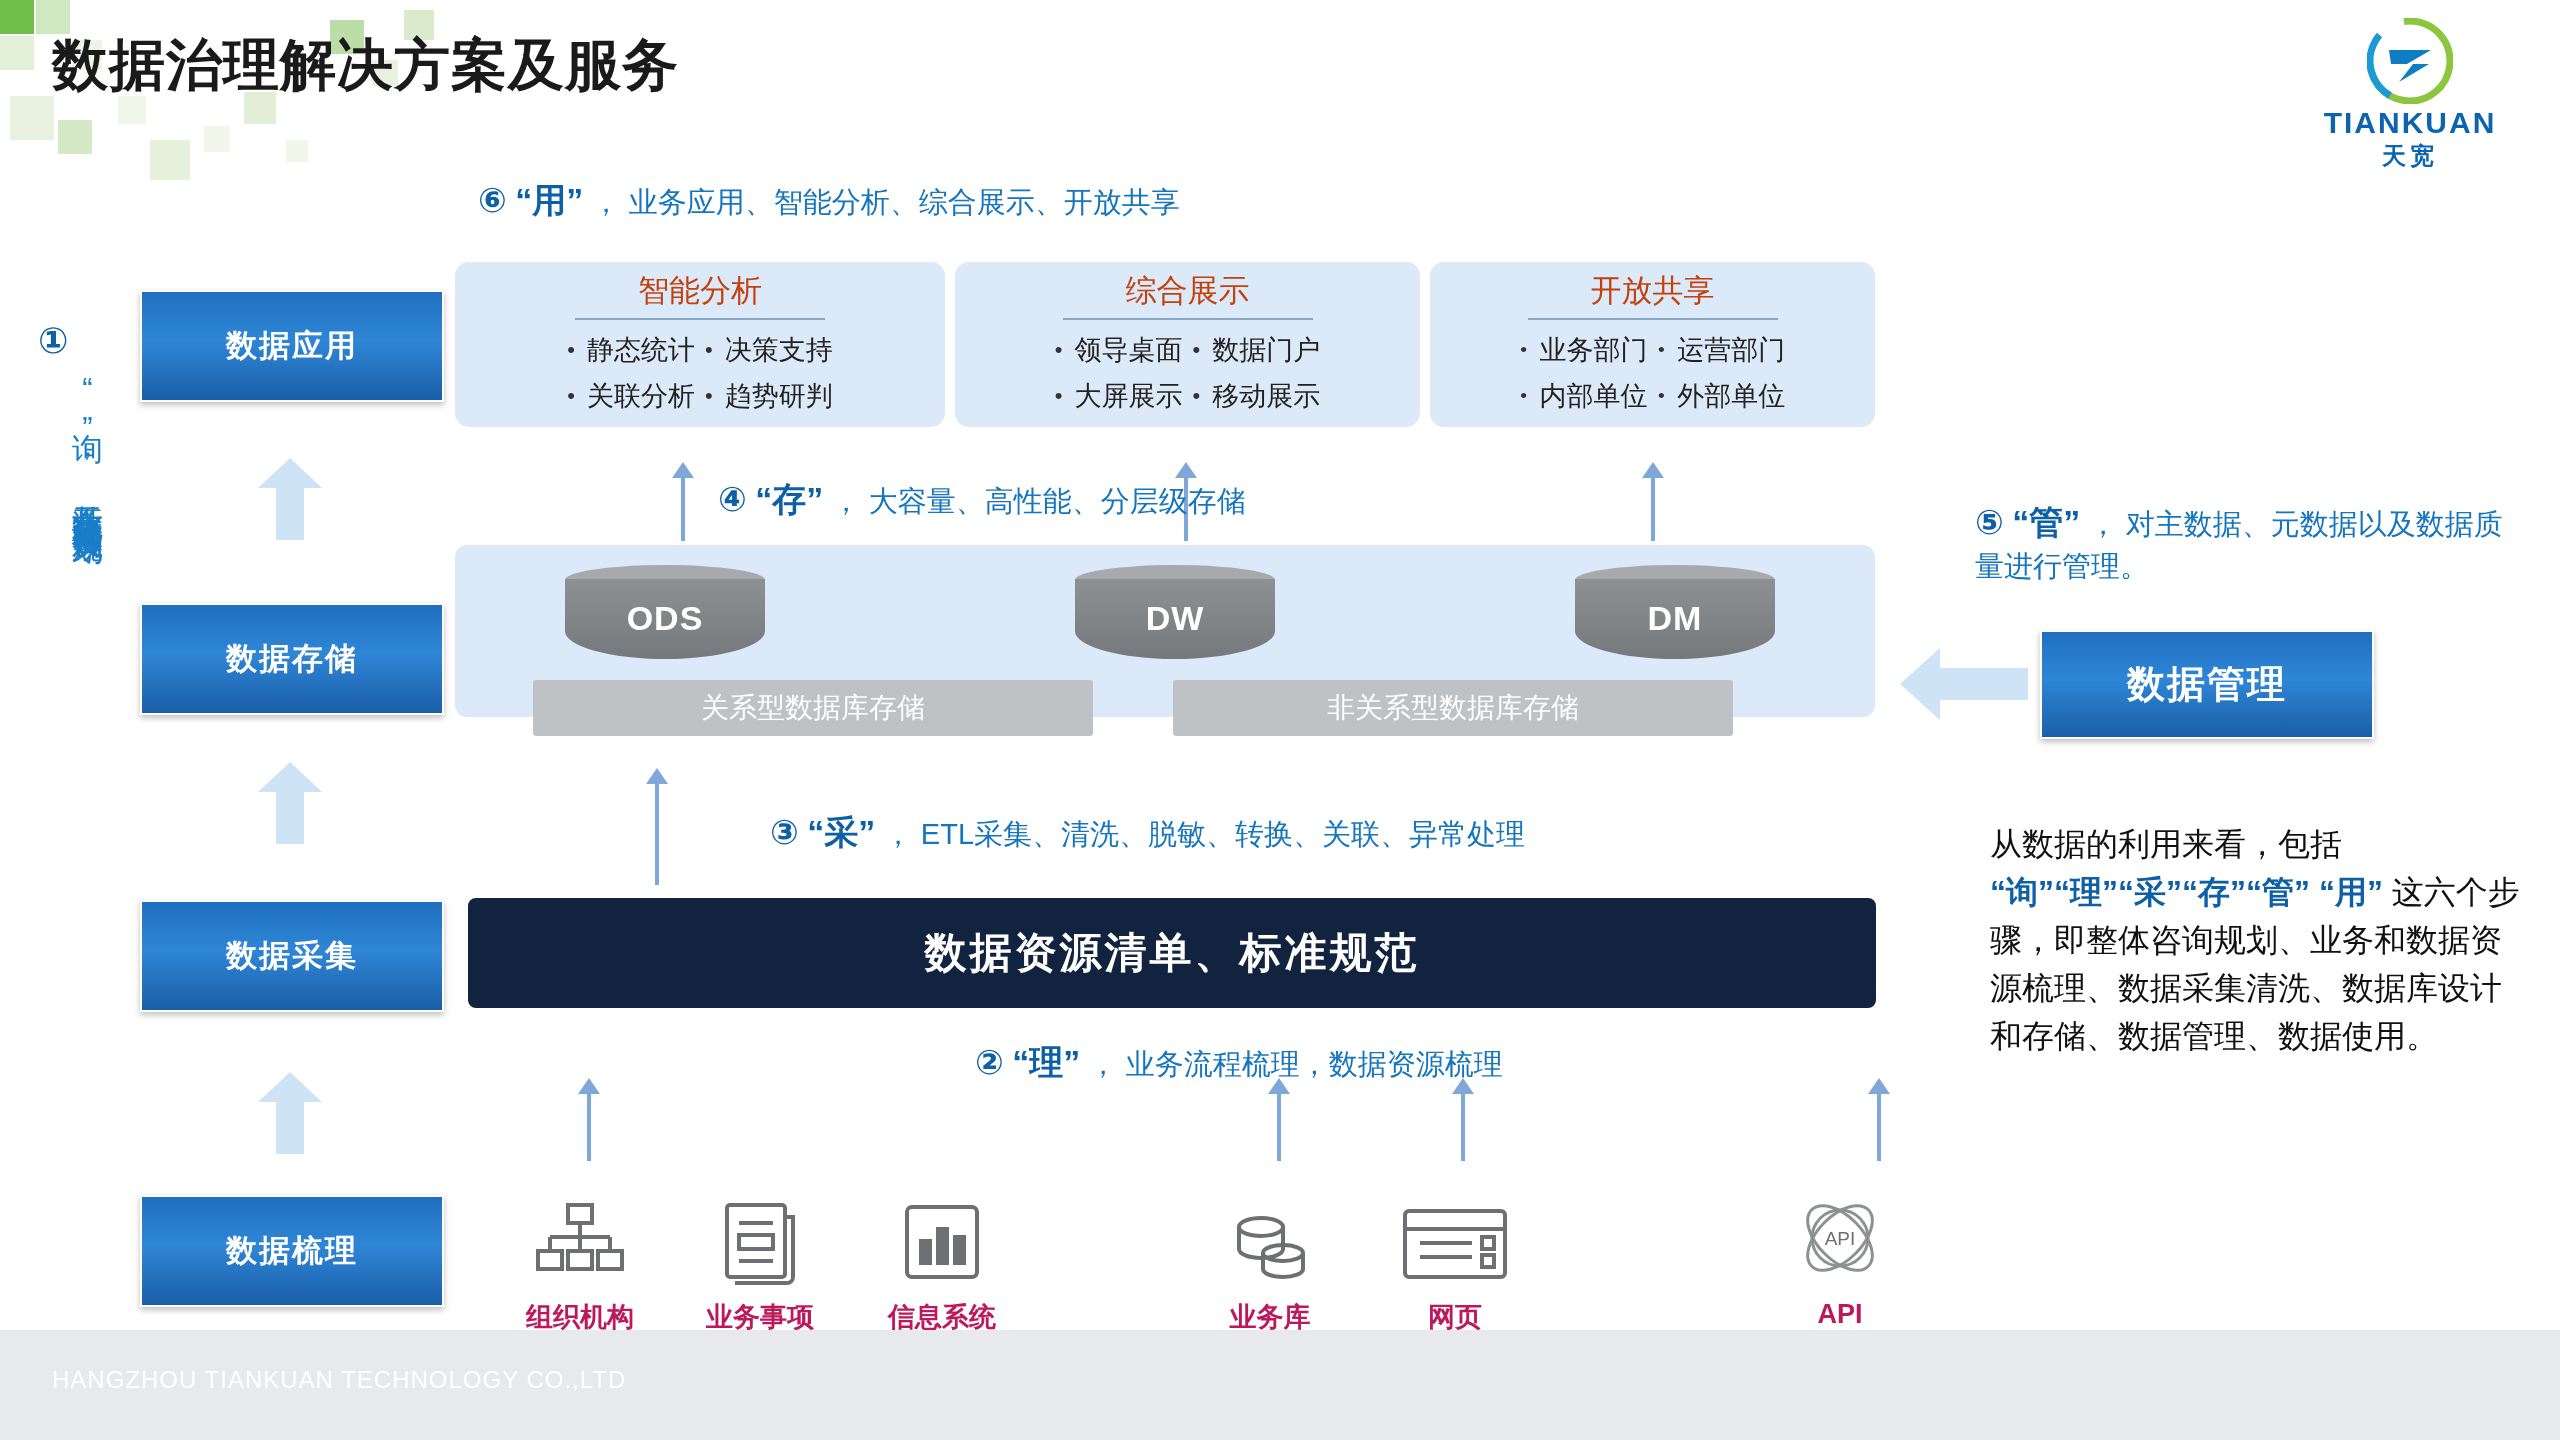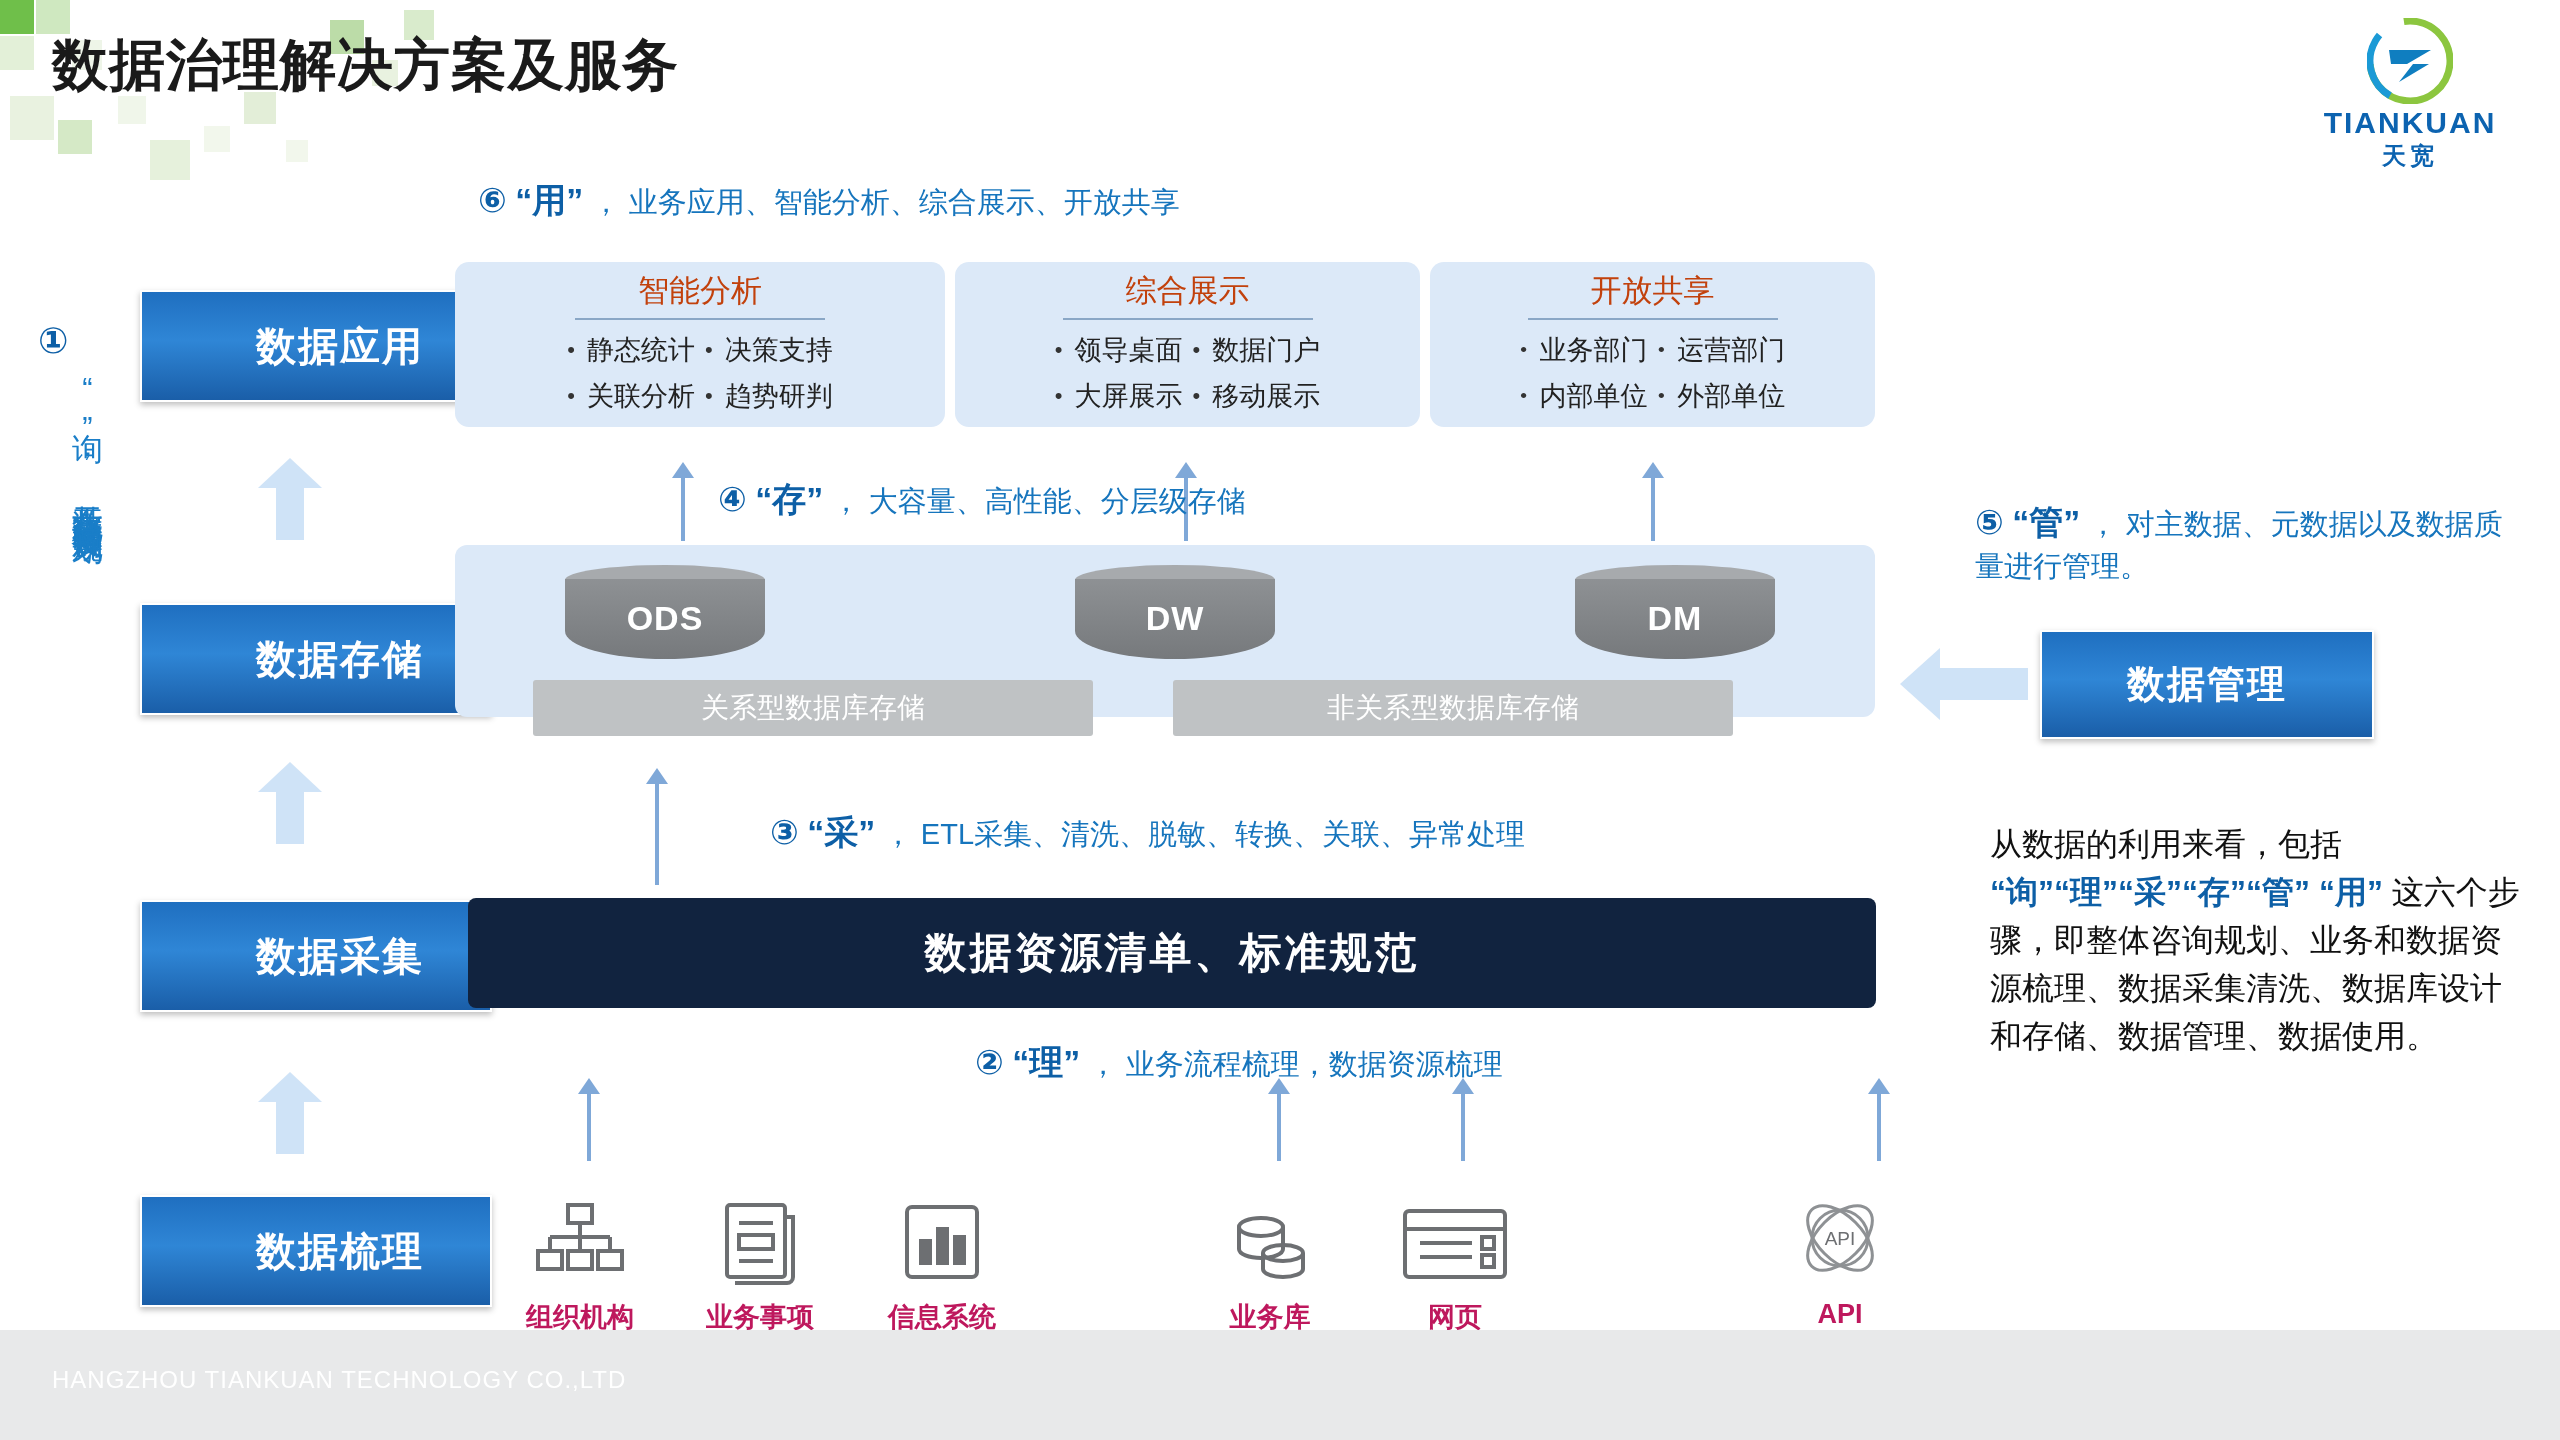--- a/index.html
+++ b/index.html
@@ -31,24 +31,23 @@
   .step-num{font-size:34px;color:#0d5fa6;font-weight:bold;}
   .step-key{font-size:34px;color:#0d5fa6;font-weight:bold;}
   .step-desc{font-size:29px;color:#1675bd;}
 
   
   .lbox{
     position:absolute;width:300px;height:108px;
     background:linear-gradient(180deg,#1f6fc0 0%,#2f86d6 45%,#1a5ea8 100%);
     border:2px solid #ffffff;
     box-shadow:0 3px 6px rgba(0,0,0,.25);
-    color:#fff;font-size:40px;font-weight:bold;
+    color:#fff;font-size:31px;font-weight:bold;
     display:flex;align-items:center;justify-content:center;
     letter-spacing:2px;
-    padding-left:48px;
   }
   
   .uparrow{position:absolute;width:64px;height:82px;}
   .uparrow .shaft{position:absolute;left:18px;top:26px;width:28px;height:56px;background:#cfe3f7;}
   .uparrow .head{position:absolute;left:0;top:0;width:0;height:0;border-left:32px solid transparent;border-right:32px solid transparent;border-bottom:30px solid #cfe3f7;}
   .panel{
     position:absolute;top:0;height:165px;
     background:#dce9f8;border-radius:14px;
   }
   .panel-title{

